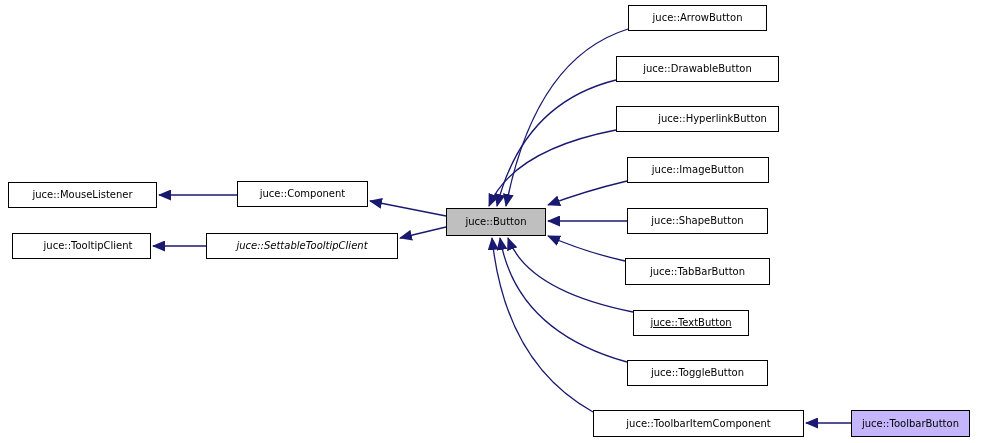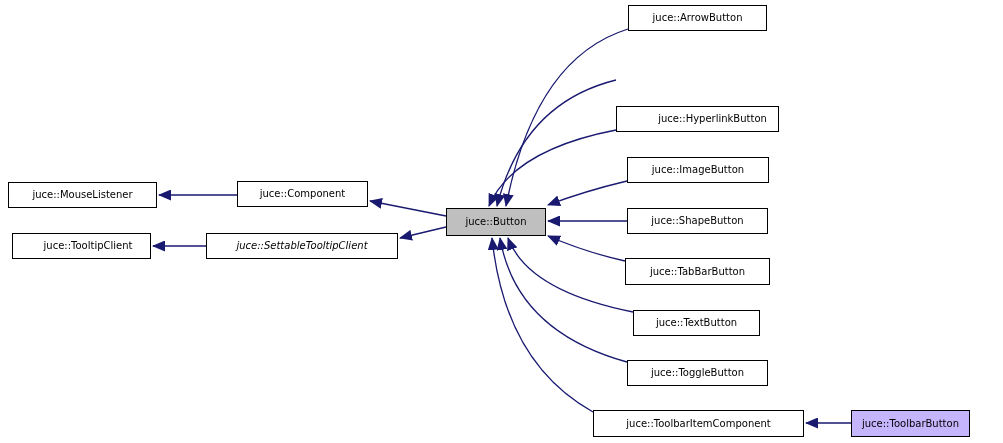--- a/index.html
+++ b/index.html
@@ -62,21 +62,22 @@
       <path d="M 593 412 Q 505 363 492 238" fill="none" stroke="#191970" stroke-width="1.3" marker-end="url(#arrowhead)"></path>
       <path d="M 851 423 L 806 423" fill="none" stroke="#191970" stroke-width="1.3" marker-end="url(#arrowhead)"></path>
     </svg>
 
 <div class="node" style="left: 8px; top: 182px; width: 149px; height: 26px; background: rgb(255, 255, 255); border-color: rgb(0, 0, 0);">juce::MouseListener</div>
     <div class="node" style="left: 237px; top: 181px; width: 131px; height: 26px; background: rgb(255, 255, 255); border-color: rgb(0, 0, 0);">juce::Component</div>
     <div class="node" style="left: 12px; top: 233px; width: 139px; height: 26px; background: rgb(255, 255, 255); border-color: rgb(0, 0, 0); padding-left: 13px;">juce::TooltipClient</div>
     <div class="node" style="left: 206px; top: 233px; width: 192px; height: 26px; background: rgb(255, 255, 255); border-color: rgb(0, 0, 0); font-style: italic;">juce::SettableTooltipClient</div>
     <div class="node highlighted" style="left: 446px; top: 208px; width: 100px; height: 28px; background: rgb(191, 191, 191); border-color: rgb(0, 0, 0);">juce::Button</div>
     <div class="node" style="left: 628px; top: 5px; width: 139px; height: 26px; background: rgb(255, 255, 255); border-color: rgb(0, 0, 0);">juce::ArrowButton</div>
+    <div class="node" style="left: 616px; top: 56px; width: 163px; height: 26px; background: rgb(255, 255, 255); border-color: rgb(0, 0, 0);">juce::DrawableButton</div>
     <div class="node" style="left: 616px; top: 106px; width: 163px; height: 26px; background: rgb(255, 255, 255); border-color: rgb(0, 0, 0); padding-left: 30px;">juce::HyperlinkButton</div>
     <div class="node" style="left: 627px; top: 157px; width: 142px; height: 26px; background: rgb(255, 255, 255); border-color: rgb(0, 0, 0);">juce::ImageButton</div>
     <div class="node" style="left: 627px; top: 208px; width: 141px; height: 26px; background: rgb(255, 255, 255); border-color: rgb(0, 0, 0);">juce::ShapeButton</div>
     <div class="node" style="left: 625px; top: 258px; width: 145px; height: 27px; background: rgb(255, 255, 255); border-color: rgb(0, 0, 0);">juce::TabBarButton</div>
-    <div class="node" style="left: 633px; top: 310px; width: 127px; height: 26px; background: rgb(255, 255, 255); border-color: rgb(0, 0, 0);">juce::TextButton</div>
+    <div class="node" style="left: 633px; top: 310px; width: 116px; height: 26px; background: rgb(255, 255, 255); border-color: rgb(0, 0, 0); text-decoration: underline;">juce::TextButton</div>
     <div class="node" style="left: 627px; top: 360px; width: 141px; height: 26px; background: rgb(255, 255, 255); border-color: rgb(0, 0, 0);">juce::ToggleButton</div>
     <div class="node" style="left: 593px; top: 410px; width: 211px; height: 27px; background: rgb(255, 255, 255); border-color: rgb(0, 0, 0);">juce::ToolbarItemComponent</div>
     <div class="node" style="left: 851px; top: 410px; width: 119px; height: 27px; background: #c4b5fd; border-color: rgb(0, 0, 0);">juce::ToolbarButton</div>
   </div>
 
 </body></html>

